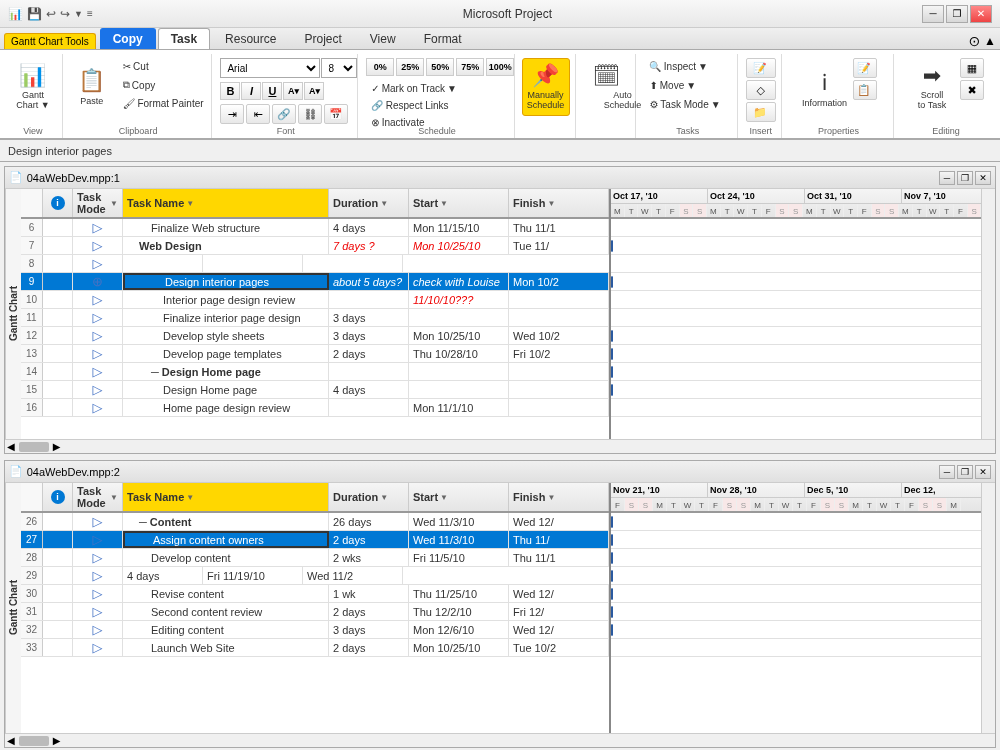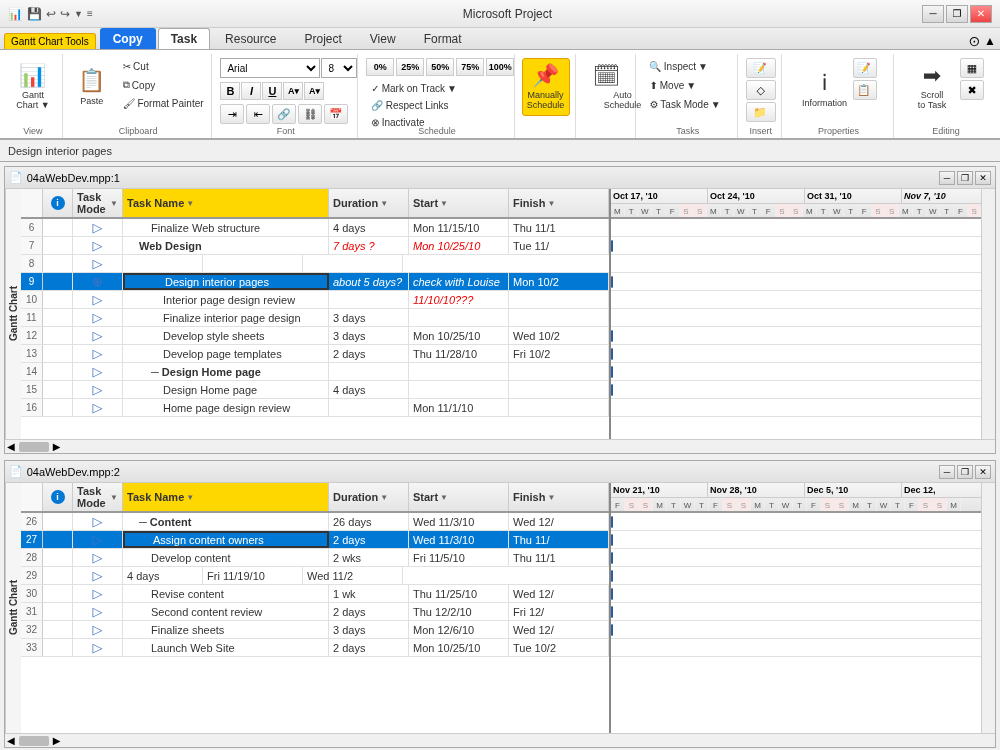--- a/index.html
+++ b/index.html
@@ -700,21 +700,21 @@
               <div class="td-cell td-finish">Wed 10/2</div>
             </div>
             <div class="table-row">
               <div class="row-num">13</div>
               <div class="td-cell td-info"></div>
               <div class="td-cell td-mode">
                 <span style="color:#4472c4;font-size:13px;">▷</span>
               </div>
               <div class="td-cell td-taskname indent3">Develop page templates</div>
               <div class="td-cell td-duration">2 days</div>
-              <div class="td-cell td-start">Thu 11/28/10</div>
+              <div class="td-cell td-start">Thu 10/28/10</div>
               <div class="td-cell td-finish">Fri 10/2</div>
             </div>
             <div class="table-row">
               <div class="row-num">14</div>
               <div class="td-cell td-info"></div>
               <div class="td-cell td-mode">
                 <span style="color:#4472c4;font-size:13px;">▷</span>
               </div>
               <div class="td-cell td-taskname indent2 bold">─ Design Home page</div>
               <div class="td-cell td-duration"></div>
@@ -744,21 +744,21 @@
               <div class="td-cell td-finish"></div>
             </div>
           </div>
       </div>
       <div class="gantt-chart-area">
         <div class="gantt-header">
           <div class="gantt-header-week" id="gantt-weeks-1">
               <div class="week-cell" style="width: 97px; min-width: 97px;">Oct 17, '10</div>
               <div class="week-cell" style="width: 97px; min-width: 97px;">Oct 24, '10</div>
               <div class="week-cell" style="width: 97px; min-width: 97px;">Oct 31, '10</div>
-              <div class="week-cell" style="width: 97px; min-width: 97px; font-style: italic;">Nov 7, '10</div>
+              <div class="week-cell" style="width: 97px; min-width: 97px;">Nov 7, '10</div>
             </div>
           <div class="gantt-header-day" id="gantt-days-1">
               <div class="day-cell">M</div>
               <div class="day-cell">T</div>
               <div class="day-cell">W</div>
               <div class="day-cell">T</div>
               <div class="day-cell">F</div>
               <div class="day-cell weekend">S</div>
               <div class="day-cell weekend">S</div>
               <div class="day-cell">M</div>
@@ -925,21 +925,21 @@
               <div class="td-cell td-duration">2 days</div>
               <div class="td-cell td-start">Thu 12/2/10</div>
               <div class="td-cell td-finish">Fri 12/</div>
             </div>
             <div class="table-row">
               <div class="row-num">32</div>
               <div class="td-cell td-info"></div>
               <div class="td-cell td-mode">
                 <span style="color:#4472c4;font-size:13px;">▷</span>
               </div>
-              <div class="td-cell td-taskname indent2">Finalize sheets</div>
+              <div class="td-cell td-taskname indent2">Editing content</div>
               <div class="td-cell td-duration">3 days</div>
               <div class="td-cell td-start">Mon 12/6/10</div>
               <div class="td-cell td-finish">Wed 12/</div>
             </div>
             <div class="table-row">
               <div class="row-num">33</div>
               <div class="td-cell td-info"></div>
               <div class="td-cell td-mode">
                 <span style="color:#4472c4;font-size:13px;">▷</span>
               </div>

